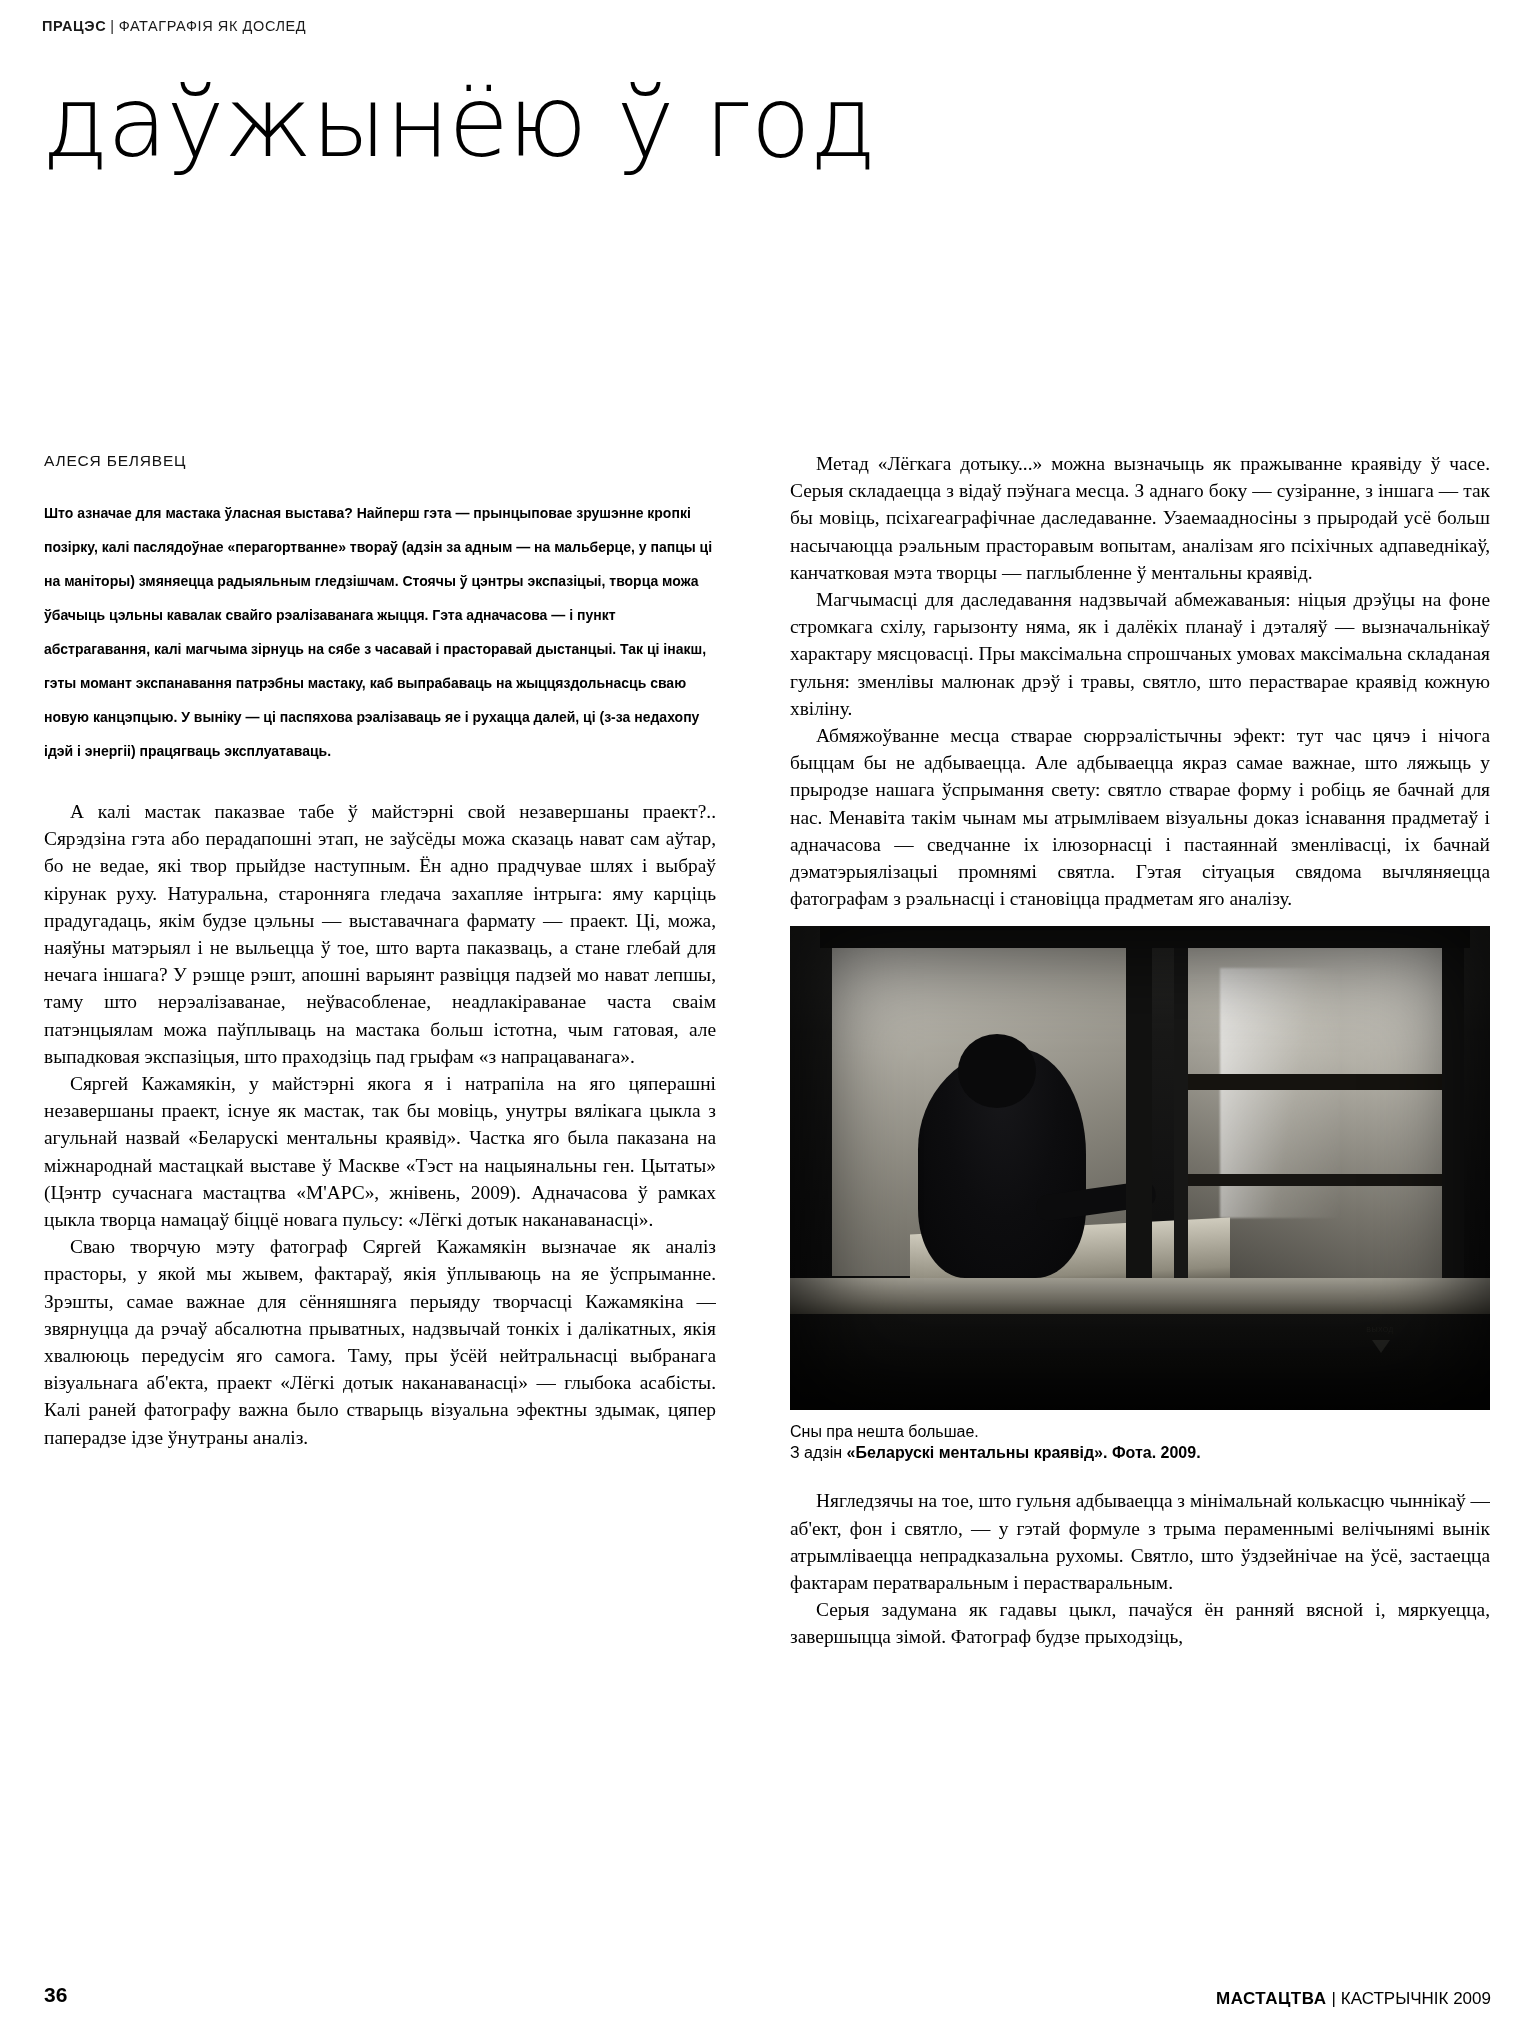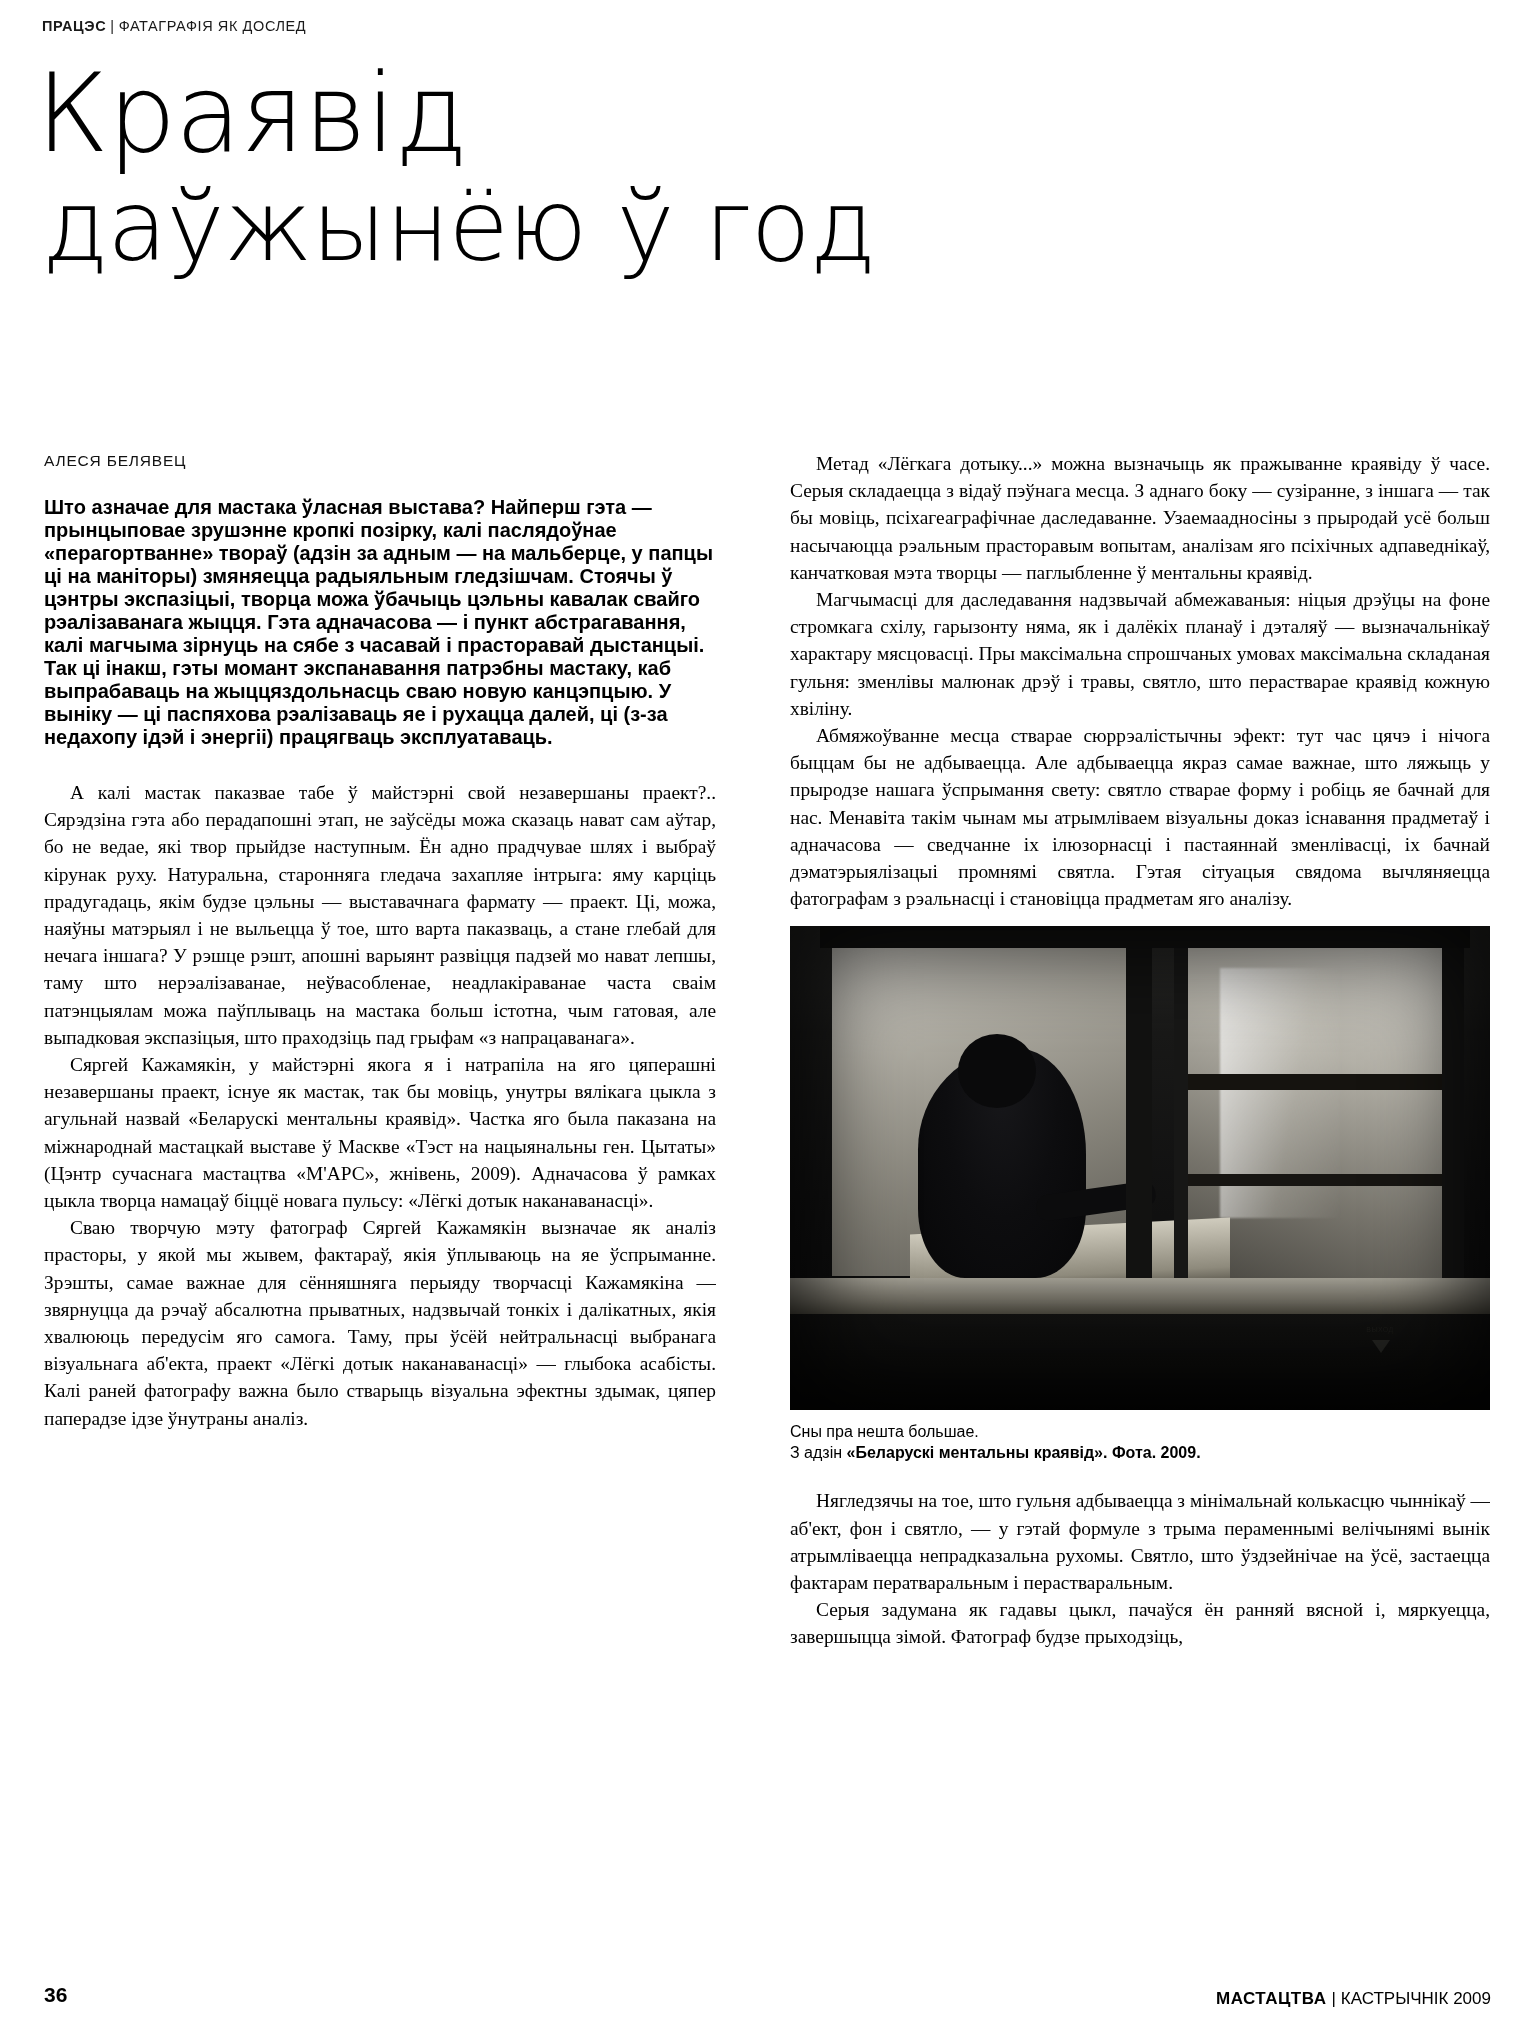--- a/index.html
+++ b/index.html
@@ -83,22 +83,22 @@
     font-size: 15.5px;
     letter-spacing: 0.8px;
     font-weight: normal;
     color: #111;
     margin-bottom: 26px;
   }
 
   .lead {
     font-family: "Liberation Sans", sans-serif;
     font-weight: bold;
-    font-size: 20px;
-    line-height: 23px;
+    font-size: 14px;
+    line-height: 34px;
     color: #000;
     margin: 0 0 30px 0;
     text-align: left;
   }
 
   p.body {
     font-family: "Liberation Serif", serif;
     font-size: 19.4px;
     line-height: 27.2px;
     margin: 0;
@@ -239,21 +239,20 @@
 </head>
 <body>
 
 <div class="page">
 
   <div class="runhead">
     <span class="rh-strong">ПРАЦЭС</span><span class="rh-sep">|</span><span class="rh-rest">ФАТАГРАФІЯ ЯК ДОСЛЕД</span>
   </div>
 
   <div class="title-block">
-    <div class="title-line1">Краявід</div>
     <div class="title-line2">даўжынёю ў год</div>
   </div>
 
   <div class="col-left">
     <div class="byline">АЛЕСЯ БЕЛЯВЕЦ</div>
     <div class="lead">Што азначае для мастака ўласная выстава? Найперш гэта — прынцыповае зрушэнне кропкі позірку, калі паслядоўнае «перагортванне» твораў (адзін за адным — на мальберце, у папцы ці на маніторы) змяняецца радыяльным гледзішчам. Стоячы ў цэнтры экспазіцыі, творца можа ўбачыць цэльны кавалак свайго рэалізаванага жыцця. Гэта адначасова — і пункт абстрагавання, калі магчыма зірнуць на сябе з часавай і прасторавай дыстанцыі. Так ці інакш, гэты момант экспанавання патрэбны мастаку, каб выпрабаваць на жыццяздольнасць сваю новую канцэпцыю. У выніку — ці паспяхова рэалізаваць яе і рухацца далей, ці (з-за недахопу ідэй і энергіі) працягваць эксплуатаваць.</div>
     <p class="body indent">А калі мастак паказвае табе ў майстэрні свой незавершаны праект?.. Сярэдзіна гэта або перадапошні этап, не заўсёды можа сказаць нават сам аўтар, бо не ведае, які твор прыйдзе наступным. Ён адно прадчувае шлях і выбраў кірунак руху. Натуральна, старонняга гледача захапляе інтрыга: яму карціць прадугадаць, якім будзе цэльны — выставачнага фармату — праект. Ці, можа, наяўны матэрыял і не выльецца ў тое, што варта паказваць, а стане глебай для нечага іншага? У рэшце рэшт, апошні варыянт развіцця падзей мо нават лепшы, таму што нерэалізаванае, неўвасобленае, неадлакіраванае часта сваім патэнцыялам можа паўплываць на мастака больш істотна, чым гатовая, але выпадковая экспазіцыя, што праходзіць пад грыфам «з напрацаванага».</p>
     <p class="body indent">Сяргей Кажамякін, у майстэрні якога я і натрапіла на яго цяперашні незавершаны праект, існуе як мастак, так бы мовіць, унутры вялікага цыкла з агульнай назвай «Беларускі ментальны краявід». Частка яго была паказана на міжнароднай мастацкай выставе ў Маскве «Тэст на нацыянальны ген. Цытаты» (Цэнтр сучаснага мастацтва «М'АРС», жнівень, 2009). Адначасова ў рамках цыкла творца намацаў біццё новага пульсу: «Лёгкі дотык наканаванасці».</p>
     <p class="body indent">Сваю творчую мэту фатограф Сяргей Кажамякін вызначае як аналіз прасторы, у якой мы жывем, фактараў, якія ўплываюць на яе ўспрыманне. Зрэшты, самае важнае для сённяшняга перыяду творчасці Кажамякіна — звярнуцца да рэчаў абсалютна прыватных, надзвычай тонкіх і далікатных, якія хвалююць передусім яго самога. Таму, пры ўсёй нейтральнасці выбранага візуальнага аб'екта, праект «Лёгкі дотык наканаванасці» — глыбока асабісты. Калі раней фатографу важна было стварыць візуальна эфектны здымак, цяпер паперадзе ідзе ўнутраны аналіз.</p>
   </div>

